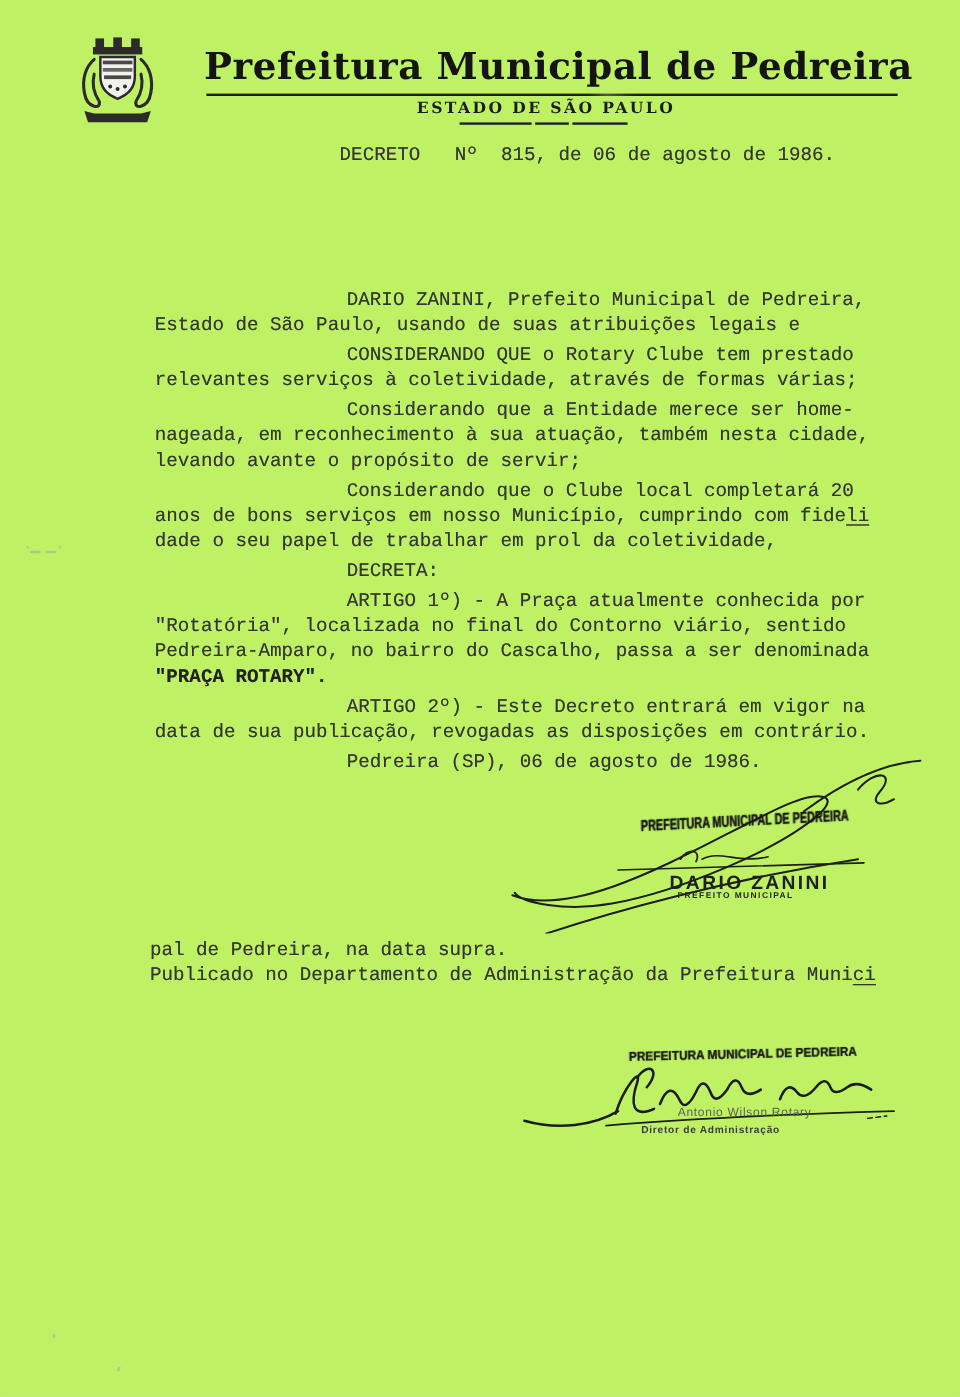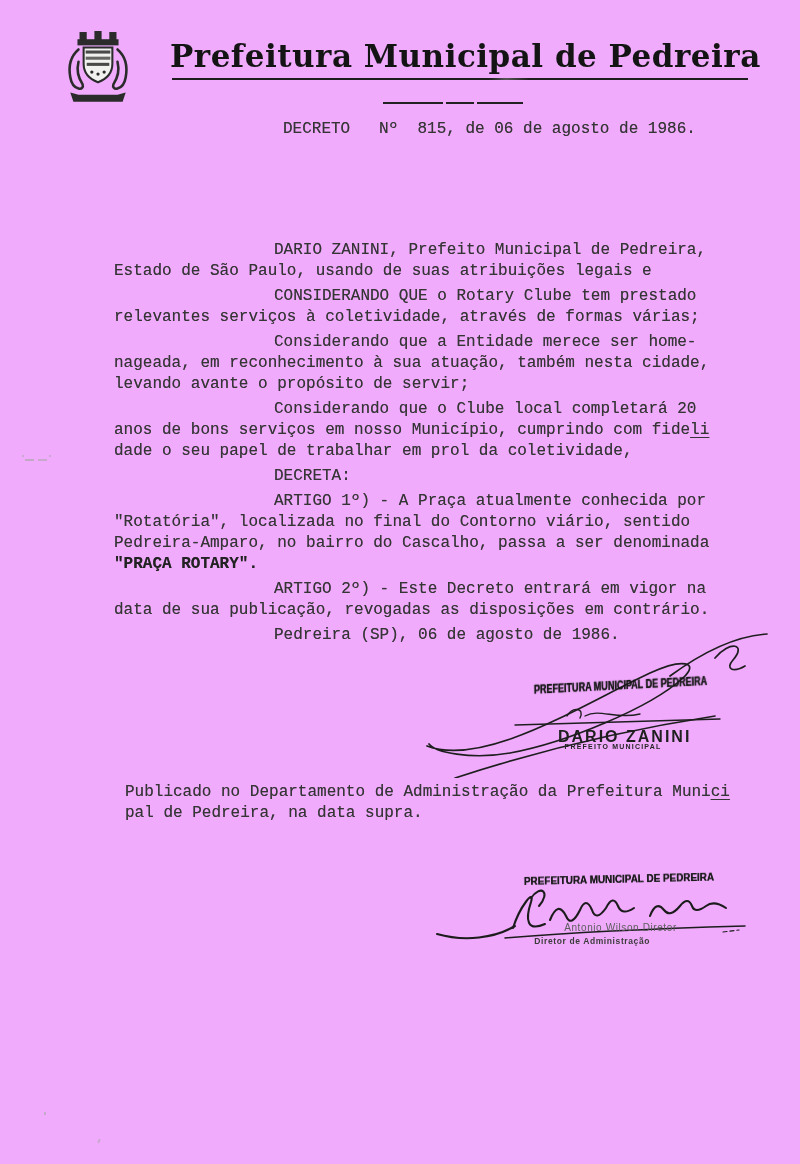--- a/index.html
+++ b/index.html
@@ -1,19 +1,19 @@
 <!DOCTYPE html>
 <html><head>
 <meta charset="utf-8">
 <style>
   html,body { margin:0; padding:0; }
   body { background:#e9e9e8; font-family:"Liberation Sans", sans-serif; }
   .page {
     position:relative; width:800px; height:1164px; margin:0 auto;
-    background:#f0abfc; overflow:hidden;
+    background:#bef264; overflow:hidden;
     box-shadow:0 0 6px rgba(0,0,0,.15);
   }
 
   
   .crest { position:absolute; left:62px; top:31px; width:72px; height:78px; }
   .doc-title {
     position:absolute; left:170px; top:38px; width:580px; text-align:center;
     font-family:"DejaVu Serif", serif; font-weight:bold; font-size:31px;
     letter-spacing:.5px; color:#141414; margin:0; white-space:nowrap;
   }
@@ -25,21 +25,21 @@
     letter-spacing:2px; color:#1c1c1c; white-space:nowrap;
   }
   .subtitle-rule { position:absolute; left:383px; top:102px; width:140px; display:flex; gap:3px; }
   .subtitle-rule span { height:2px; background:#222; }
   .sr1 { width:60px; } .sr2 { width:28px; } .sr3 { width:46px; }
 
   
   .mono { font-family:"Liberation Mono", monospace; font-size:16px; line-height:21px;
           color:#353535; white-space:pre; text-shadow:0 0 .4px rgba(40,40,40,.55); }
   .decree-line { position:absolute; left:283px; top:119px; }
-  .body-block { position:absolute; left:114px; top:240px; }
+  .body-block { position:absolute; left:129px; top:240px; }
   .para + .para { margin-top:4px; }
   .line.indent { padding-left:160px; }
   .line.bold { font-weight:bold; color:#222; }
   .uline { text-decoration:underline; text-underline-offset:3px; }
   .publication-block { position:absolute; left:125px; top:782px; }
 
   
   .sig-svg { position:absolute; }
   .sig1-svg { left:415px; top:628px; width:370px; height:150px; }
   .sig2-svg { left:435px; top:884px; width:330px; height:72px; }
@@ -88,20 +88,21 @@
       <circle cx="35" cy="42" r="1.6" fill="#2b2b2b"></circle>
       <circle cx="41" cy="40" r="1.6" fill="#2b2b2b"></circle>
       <path d="M16,18 c-7,6 -10,16 -8,27 c1,6 4,10 8,11 c3,1 5,-1 4,-4 c-4,-6 -6,-14 -4,-22" fill="none" stroke="#2b2b2b" stroke-width="2.5" stroke-linecap="round"></path>
       <path d="M54,18 c7,6 10,16 8,27 c-1,6 -4,10 -8,11 c-3,1 -5,-1 -4,-4 c4,-6 6,-14 4,-22" fill="none" stroke="#2b2b2b" stroke-width="2.5" stroke-linecap="round"></path>
       <path d="M8,60 l8,2 h38 l8,-2 l-3,9 h-48 z" fill="#2b2b2b"></path>
     </svg>
   </div>
 
   <h1 class="doc-title">Prefeitura Municipal de Pedreira</h1>
   <div class="title-rule"></div>
+  <div class="subtitle">ESTADO DE SÃO PAULO</div>
   <div class="subtitle-rule">
     <span class="sr1"></span>
       <span class="sr2"></span>
       <span class="sr3"></span>
   </div>
 
   <div class="mono decree-line">DECRETO   Nº  815, de 06 de agosto de 1986.</div>
 
   <div class="mono body-block" id="body-root"><div class="para"><div class="line indent">DARIO ZANINI, Prefeito Municipal de Pedreira,</div><div class="line">Estado de São Paulo, usando de suas atribuições legais e</div></div><div class="para"><div class="line indent">CONSIDERANDO QUE o Rotary Clube tem prestado</div><div class="line">relevantes serviços à coletividade, através de formas várias;</div></div><div class="para"><div class="line indent">Considerando que a Entidade merece ser home-</div><div class="line">nageada, em reconhecimento à sua atuação, também nesta cidade,</div><div class="line">levando avante o propósito de servir;</div></div><div class="para"><div class="line indent">Considerando que o Clube local completará 20</div><div class="line">anos de bons serviços em nosso Município, cumprindo com fide<span class="uline">li</span></div><div class="line">dade o seu papel de trabalhar em prol da coletividade,</div></div><div class="para"><div class="line indent">DECRETA:</div></div><div class="para"><div class="line indent">ARTIGO 1º) - A Praça atualmente conhecida por</div><div class="line">"Rotatória", localizada no final do Contorno viário, sentido</div><div class="line">Pedreira-Amparo, no bairro do Cascalho, passa a ser denominada</div><div class="line bold">"PRAÇA ROTARY".</div></div><div class="para"><div class="line indent">ARTIGO 2º) - Este Decreto entrará em vigor na</div><div class="line">data de sua publicação, revogadas as disposições em contrário.</div></div><div class="para"><div class="line indent">Pedreira (SP), 06 de agosto de 1986.</div></div></div>
 
@@ -113,35 +114,35 @@
       <path d="M300,30 C315,12 332,16 318,32 C310,41 318,45 330,38"></path>
       <path d="M100,97 L305,91" stroke-width="1.4"></path>
       <path d="M152,88 C158,78 170,80 165,90" stroke-width="1.4"></path>
       <path d="M170,88 C185,80 200,92 225,86" stroke-width="1.4"></path>
     </g>
   </svg>
   <div class="stamp stamp1">PREFEITURA MUNICIPAL DE PEDREIRA</div>
   <div class="sig-name1">DARIO ZANINI</div>
   <div class="sig-role1">PREFEITO MUNICIPAL</div>
 
-  <div class="mono publication-block" id="publication-root"><div class="para"><div class="line">Publicado no Departamento de Administração da Prefeitura Muni<span class="uline">ci</span></div><div class="line">pal de Pedreira, na data supra.</div></div></div>
+  <div class="mono publication-block" id="publication-root"><div class="para"><div class="line">pal de Pedreira, na data supra.</div><div class="line">Publicado no Departamento de Administração da Prefeitura Muni<span class="uline">ci</span></div></div></div>
 
   <div class="stamp stamp2">PREFEITURA MUNICIPAL DE PEDREIRA</div>
   <svg class="sig-svg sig2-svg" viewBox="0 0 330 72" aria-hidden="true">
     <g fill="none" stroke="#1c1c1c" stroke-width="2.1" stroke-linecap="round">
       <path d="M2,50 C30,58 60,54 80,42"></path>
       <path d="M78,44 C85,22 100,4 96,18 C90,36 92,48 110,40"></path>
       <path d="M96,14 C106,0 116,8 104,22"></path>
       <path d="M115,36 q8,-20 16,-4 q5,12 14,-6 q6,-14 12,0 q4,12 14,-2 q7,-14 12,-2 q4,10 16,2"></path>
       <path d="M215,32 q6,-16 14,-6 q6,8 16,-4 q8,-10 12,0 q3,8 14,0 q8,-6 20,2"></path>
       <path d="M70,54 C140,48 240,44 310,42" stroke-width="1.5"></path>
       <path d="M288,48 l16,-2" stroke-width="1.2" stroke-dasharray="4 3"></path>
     </g>
   </svg>
-  <div class="sig-name2">Antonio Wilson Diretor</div>
+  <div class="sig-name2">Antonio Wilson Rotary</div>
   <div class="sig-role2">Diretor de Administração</div>
 
   <div class="artifact a1"></div>
   <div class="artifact a2"></div>
   <div class="artifact a3"></div>
   <div class="artifact a4"></div>
   <div class="artifact a5"></div>
   <div class="artifact a6"></div>
 
 </div>

